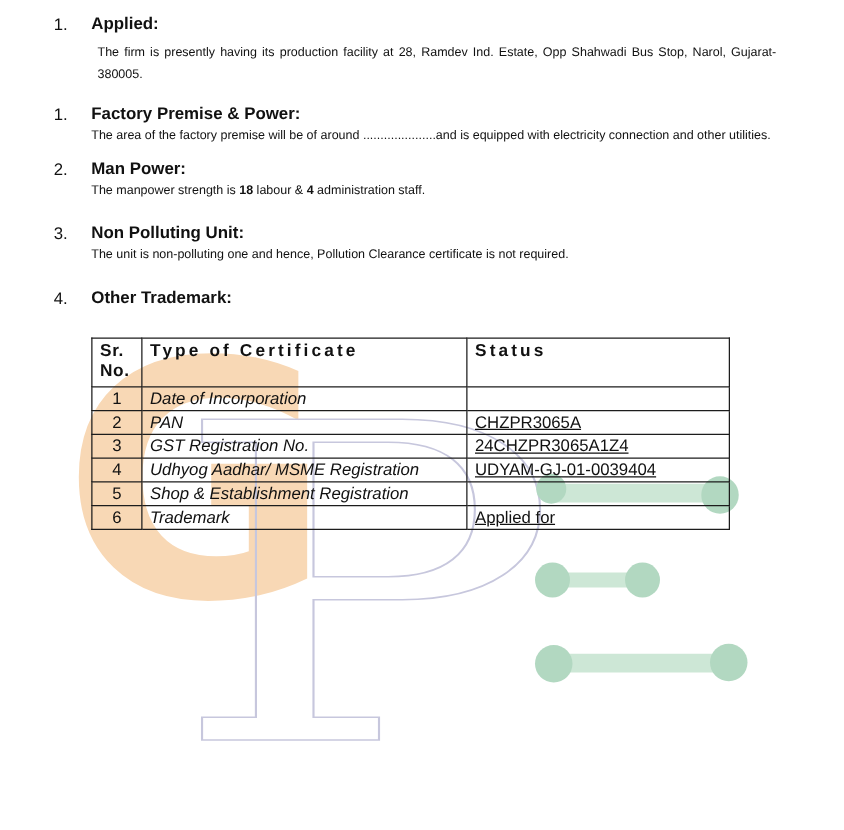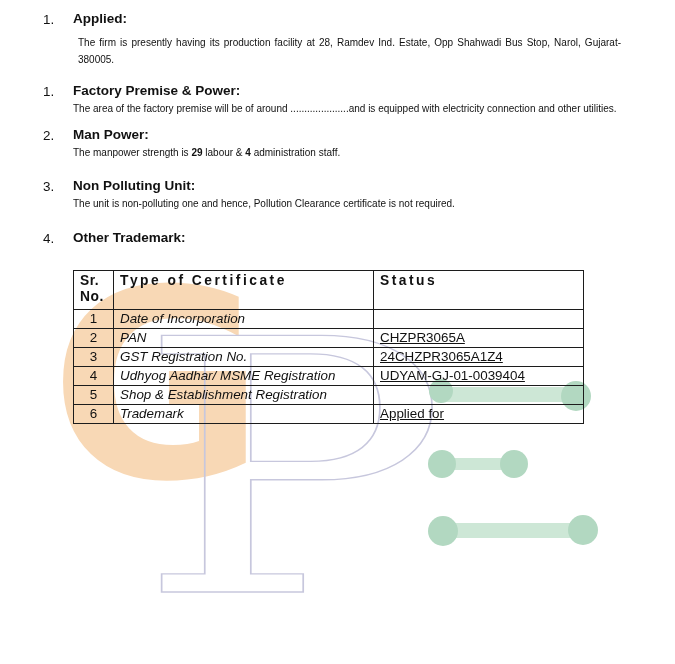--- a/index.html
+++ b/index.html
@@ -107,21 +107,21 @@
 
     <section class="sec mb10">
       <span class="num">1.</span>
       <h3>Factory Premise &amp; Power:</h3>
       <p class="just">The area of the factory premise will be of around .....................and is equipped with electricity connection and other utilities.</p>
     </section>
 
     <section class="sec mb17">
       <span class="num">2.</span>
       <h3>Man Power:</h3>
-      <p><span>The manpower strength is </span><span class="b">29</span><span> labour &amp; </span><span class="b">4</span><span> administration staff.</span></p>
+      <p><span>The manpower strength is </span><span class="b">18</span><span> labour &amp; </span><span class="b">4</span><span> administration staff.</span></p>
     </section>
 
     <section class="sec mb18">
       <span class="num">3.</span>
       <h3>Non Polluting Unit:</h3>
       <p>The unit is non-polluting one and hence, Pollution Clearance certificate is not required.</p>
     </section>
 
     <section class="sec">
       <span class="num">4.</span>

